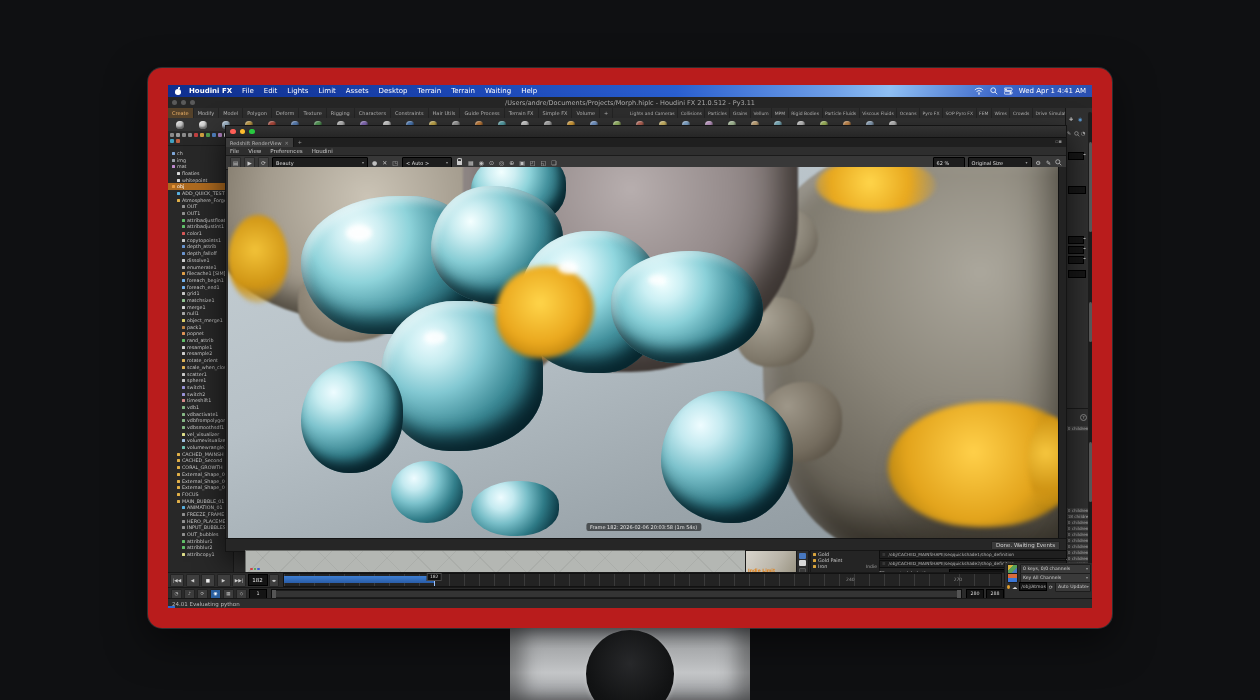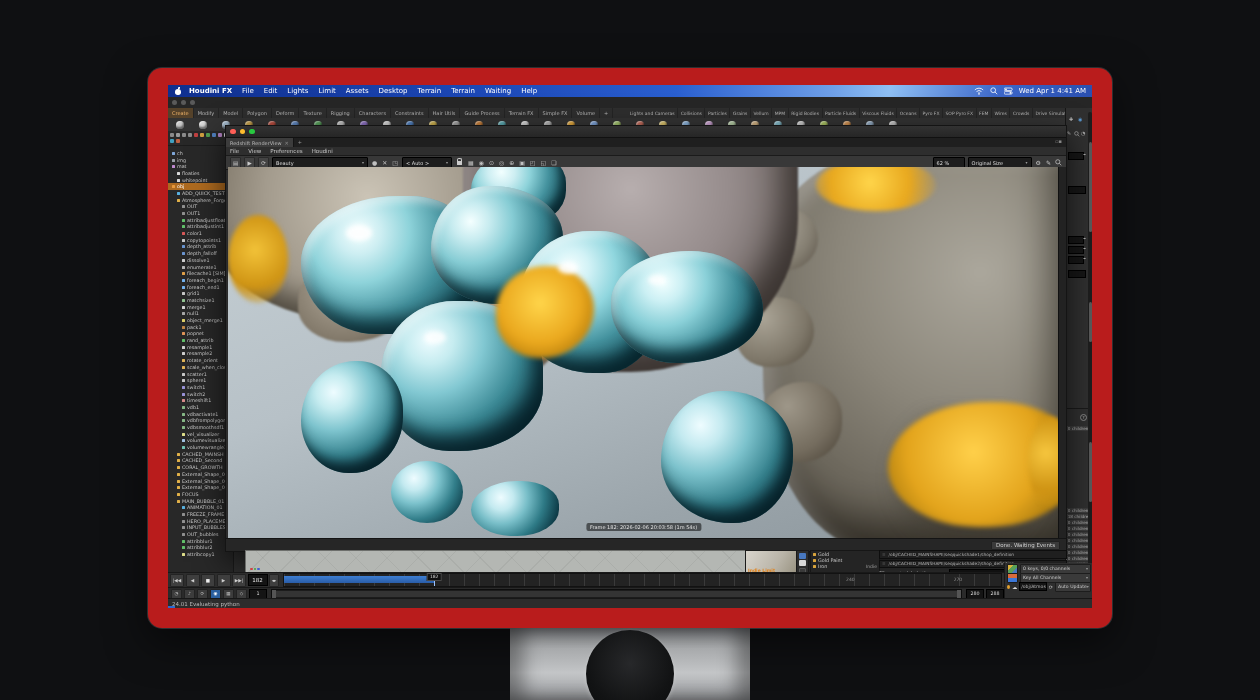--- a/index.html
+++ b/index.html
@@ -157,20 +157,21 @@
               <circle cx="8.6" cy="7.5" r="1.2" fill="#fff"></circle>
             </svg>
           <span>Wed Apr 1 4:41 AM</span>
         </span>
       </div>
 
       <div class="titlebar">
         <span class="dot"></span>
         <span class="dot"></span>
         <span class="dot"></span>
+        <span class="t">/Users/andre/Documents/Projects/Morph.hiplc - Houdini FX 21.0.512 - Py3.11</span>
       </div>
 
       <div class="shelftabs">
         <span class="grp1">
 
         <span class="stab sel">Create</span>
             <span class="stab">Modify</span>
             <span class="stab">Model</span>
             <span class="stab">Polygon</span>
             <span class="stab">Deform</span>

